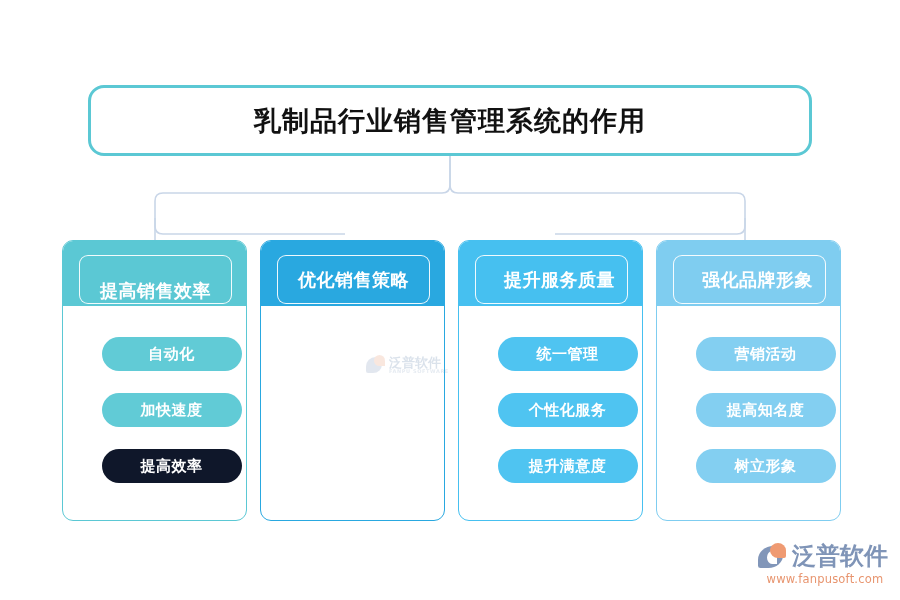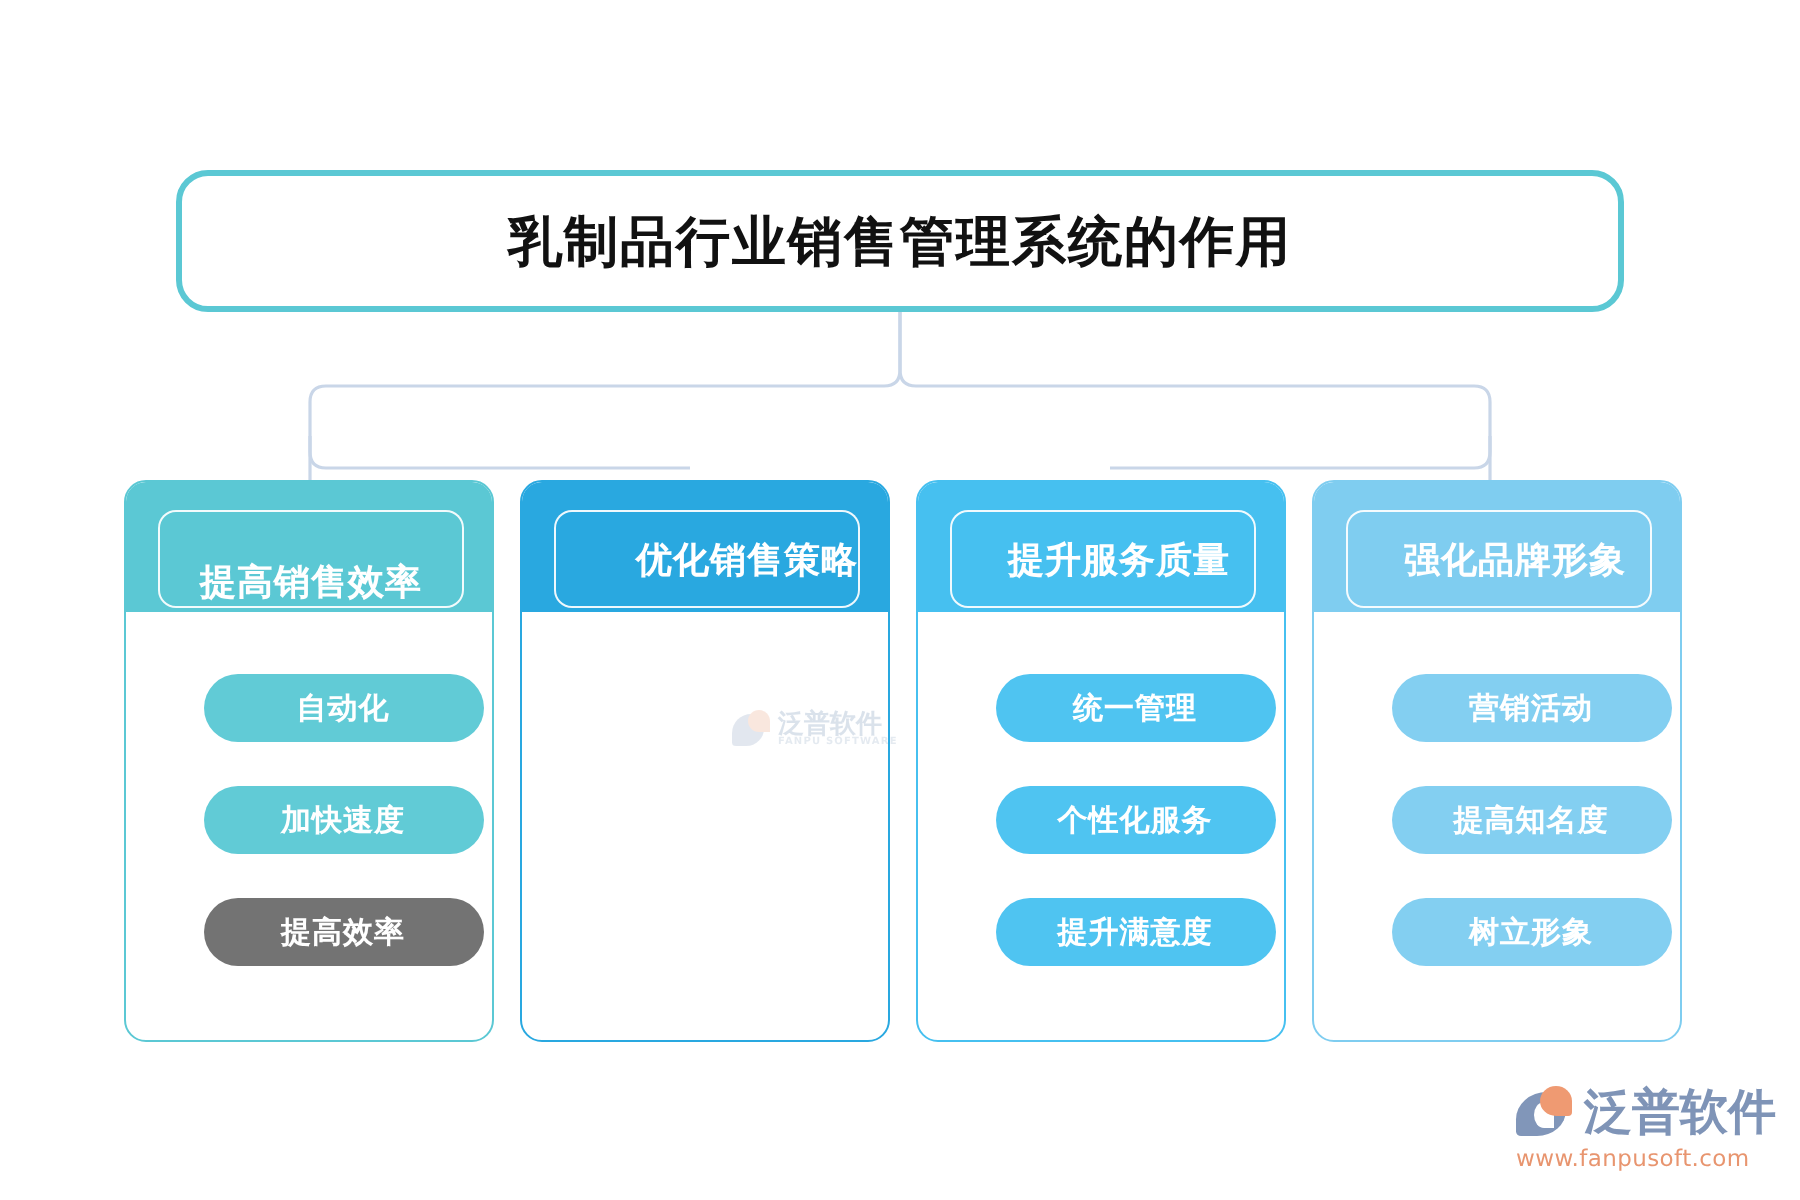--- a/index.html
+++ b/index.html
@@ -162,21 +162,21 @@
   }
   .logo-cn {
     font-size:24px; font-weight:bold;
     color:#7f94b7; letter-spacing:0px;
     white-space:nowrap;
   }
   .logo-url {
     font-size:11.5px;
     color:#e8956f;
     letter-spacing:0.2px;
-    text-align:left;
+    text-align:center;
     white-space:nowrap;
     margin-top:1px;
   }
 </style>
 </head>
 <body>
 
 <div id="stage">
 
   <div class="title-box">
@@ -198,28 +198,28 @@
       <div class="card-header" style="background: rgb(91, 200, 212); align-items: flex-end;">
         <span class="card-header-text">提高销售效率</span>
       </div>
       <div class="pill-list">
         <div class="pill" style="background: rgb(97, 203, 214);">
           <span class="pill-text">自动化</span>
         </div>
         <div class="pill" style="background: rgb(97, 203, 214);">
           <span class="pill-text">加快速度</span>
         </div>
-        <div class="pill" style="background: #737373;">
+        <div class="pill" style="background: #0f172a;">
           <span class="pill-text">提高效率</span>
         </div>
       </div>
     </div>
   <div class="card" style="left: 260px; border-color: rgb(41, 168, 224);">
       <div class="card-top" style="background: rgb(41, 168, 224);"></div>
-      <div class="card-header" style="background: rgb(41, 168, 224); justify-content: flex-end;">
+      <div class="card-header" style="background: rgb(41, 168, 224);">
         <span class="card-header-text">优化销售策略</span>
       </div>
     </div>
   <div class="card" style="left: 458px; border-color: rgb(70, 192, 240);">
       <div class="card-top" style="background: rgb(70, 192, 240);"></div>
       <div class="card-header" style="background: rgb(70, 192, 240); padding-left: 16px;">
         <span class="card-header-text">提升服务质量</span>
       </div>
       <div class="pill-list">
         <div class="pill" style="background: rgb(79, 196, 241);">

